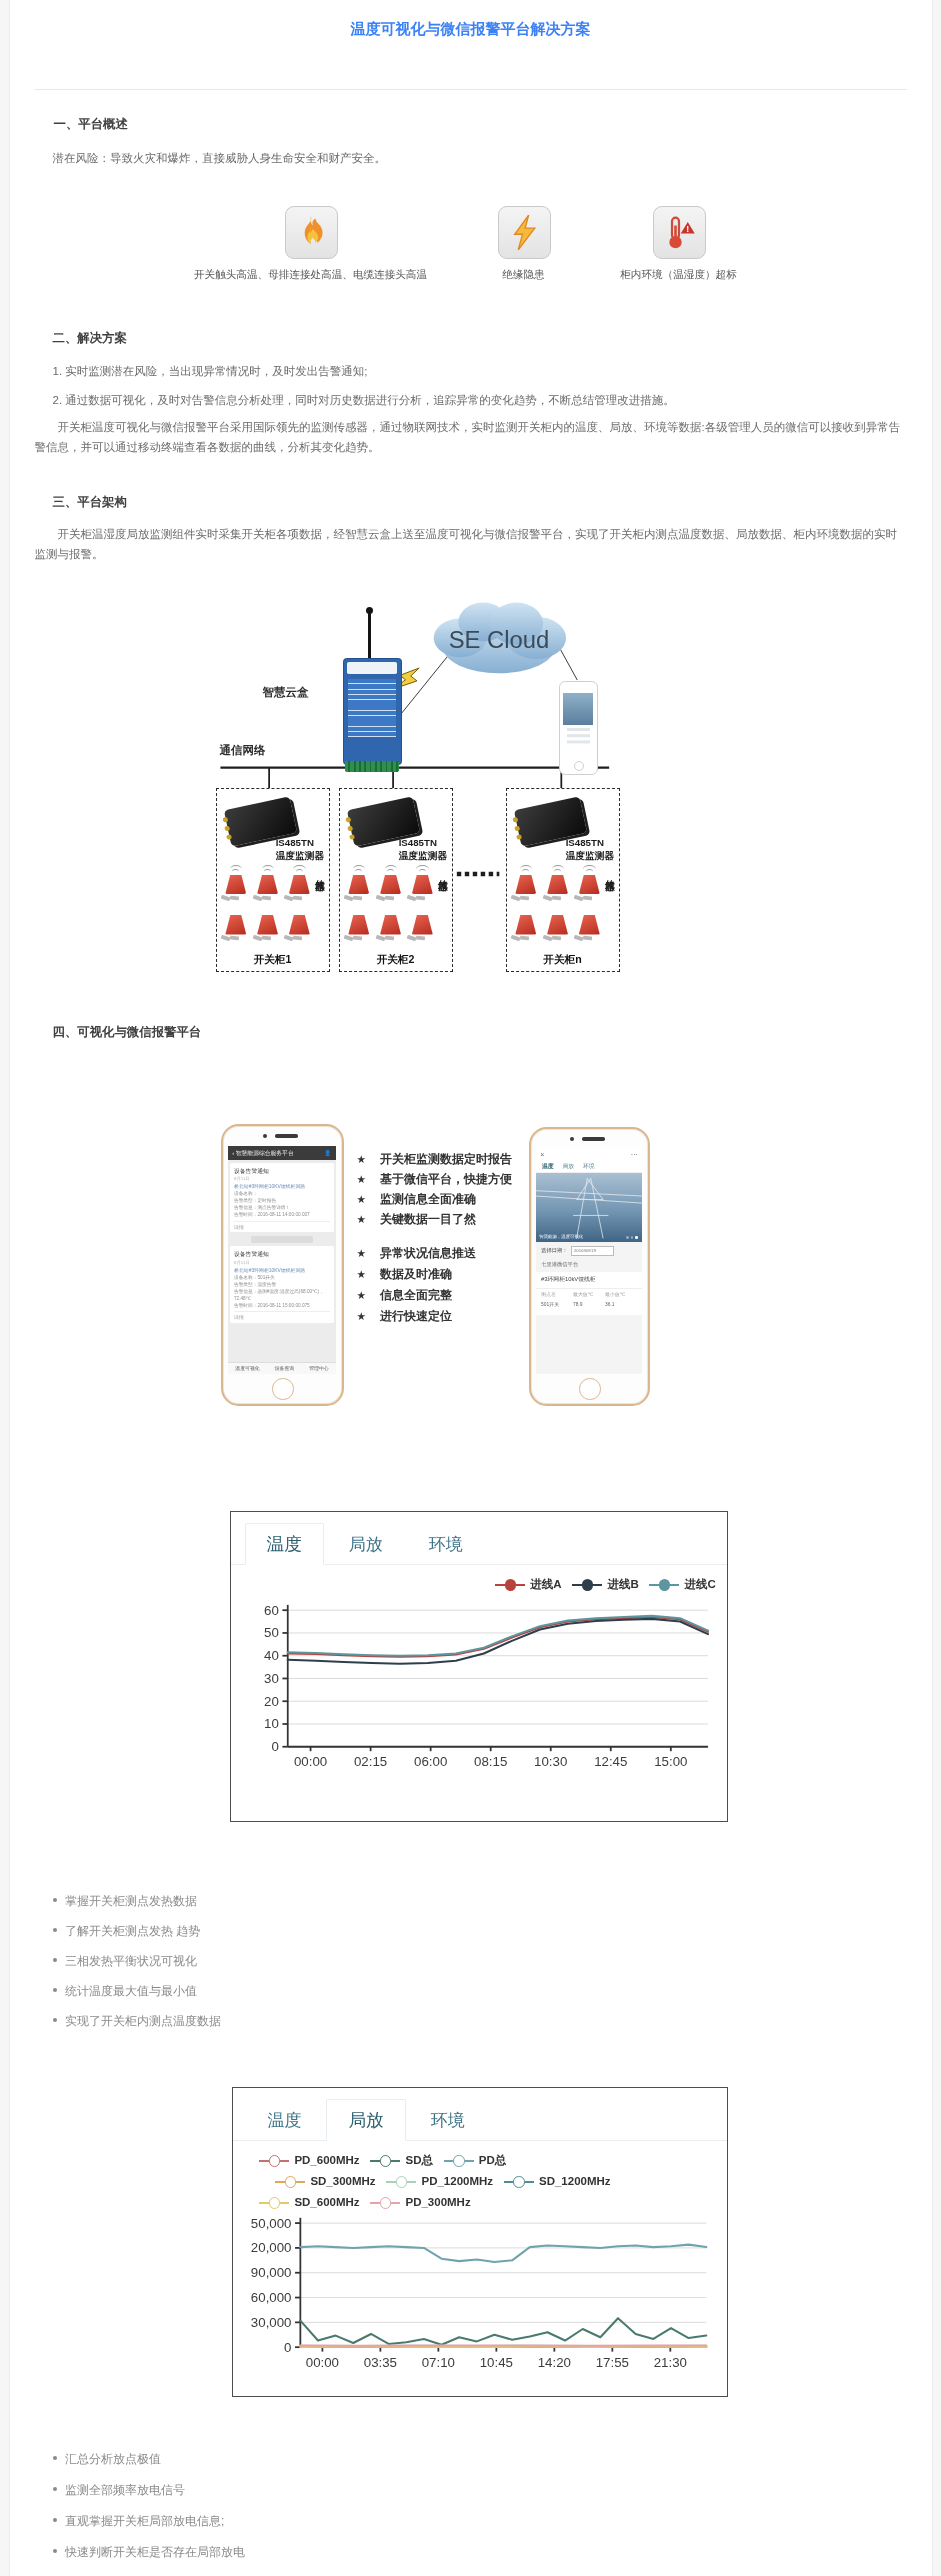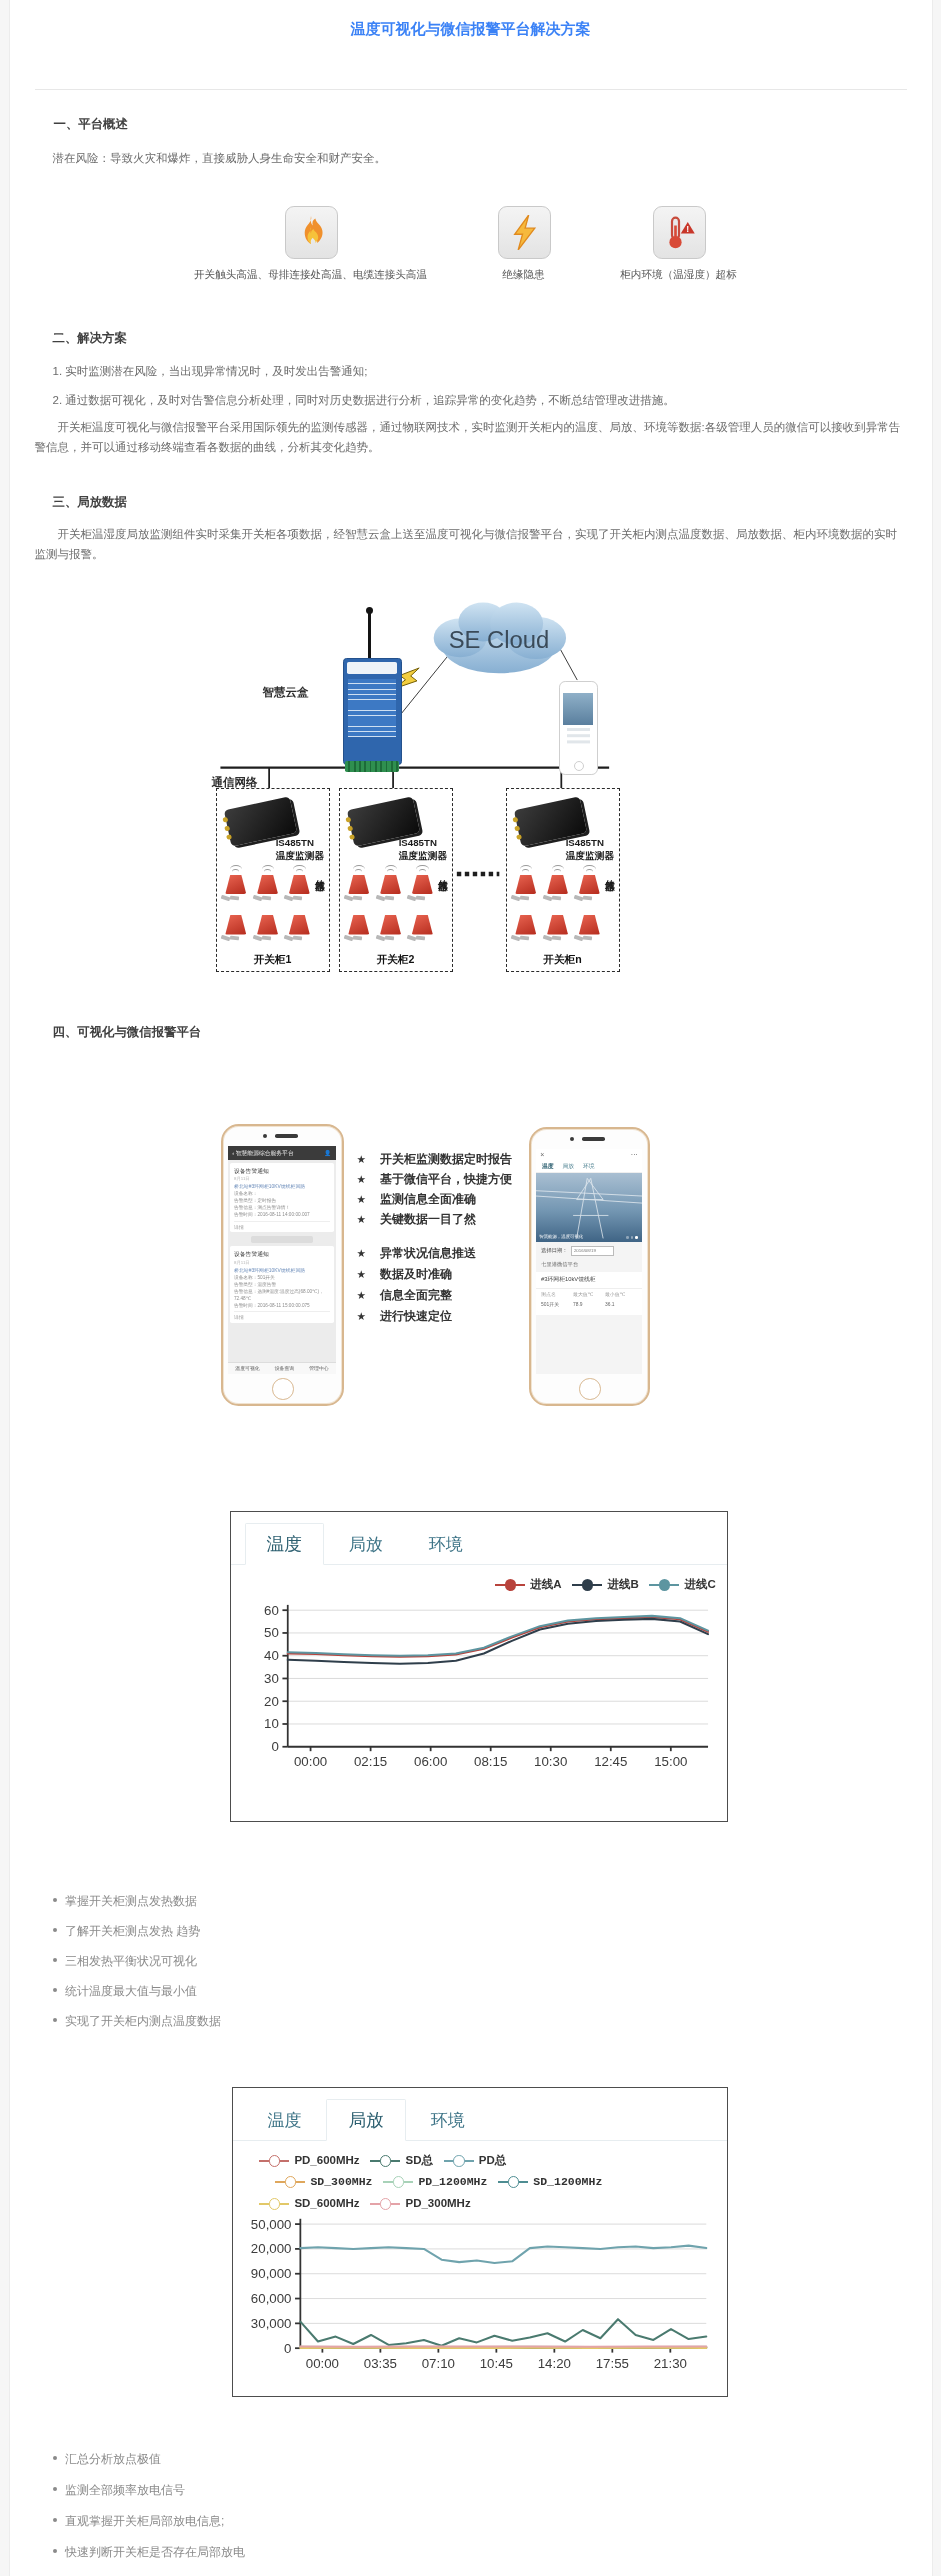--- a/index.html
+++ b/index.html
@@ -21,21 +21,21 @@
   
   .gw{position:absolute;left:333px;top:78px;width:57px;height:105px;background:#2f66ad;border:1.8px solid #24518c;border-radius:3.5px;}
   .gw .gtop{position:absolute;top:2.7px;left:3.5px;right:3.5px;height:12.4px;background:#eef3f8;border-radius:1.8px;}
   .gw .gpanel{position:absolute;left:4.4px;top:19.5px;right:4.4px;height:58px;
        background:repeating-linear-gradient(#3d79c4 0 4.4px,#cfe0f2 4.4px 5.3px);}
   .gw .gterm{position:absolute;bottom:-8px;left:1.8px;right:1.8px;height:11.5px;border-radius:1.8px;
        background:repeating-linear-gradient(90deg,#2f8f4f 0 3.5px,#1d6b38 3.5px 5.3px);}
   .gw-ant{position:absolute;left:358px;top:32px;width:3.5px;height:48px;background:#141414;border-radius:1.8px;}
   .gw-ant:before{content:"";position:absolute;top:-5.3px;left:-1.8px;width:7px;height:7px;background:#141414;border-radius:50%;}
   .gwlabel{position:absolute;left:229px;top:105px;width:94px;text-align:center;font-size:11.5px;font-weight:bold;color:#2d2d2d;}
-  .netlabel{position:absolute;left:202px;top:163px;font-size:11.5px;font-weight:bold;color:#2d2d2d;margin-top:32px;}
+  .netlabel{position:absolute;left:210px;top:163px;font-size:11.5px;font-weight:bold;color:#2d2d2d;}
   .dphone{position:absolute;left:549px;top:101px;width:37px;height:92px;border:1.8px solid #cfcfcf;border-radius:6.2px;background:#fff;}
   .dphone .dps{position:absolute;left:3.5px;top:10.6px;right:3.5px;height:32px;background:linear-gradient(#8fb0c8,#5a7f9e);}
   .dphone .dbar{position:absolute;left:7px;top:46px;right:7px;height:2.7px;background:#e1e6ea;box-shadow:0 6.2px 0 #e1e6ea,0 12.4px 0 #e1e6ea;}
   .dphone .dhome{position:absolute;left:50%;bottom:2.7px;width:8px;height:8px;margin-left:-4.4px;border:0.9px solid #cfcfcf;border-radius:50%;}
   .cab{position:absolute;top:208px;width:112px;height:182px;border:1.8px dashed #2a2a2a;background:#fff;}
   .mon{position:absolute;left:10.6px;top:14px;width:67px;height:37px;border-radius:4.4px;transform:rotate(-12deg);
        background:linear-gradient(135deg,#3c3c3c,#0a0a0a);box-shadow:2.7px 2.7px 0 #1f1f1f;}
   .mon:before{content:"";position:absolute;left:-3.5px;top:7px;width:5.3px;height:5.3px;background:#c9a227;border-radius:50%;
        box-shadow:0 8.9px 0 #c9a227,0 17.7px 0 #c9a227;}
   .monlabel{position:absolute;right:4.4px;top:48px;text-align:left;font-size:9.7px;font-weight:bold;color:#1c1c1c;line-height:1.3;}
@@ -86,21 +86,21 @@
   
   .chartbox{position:absolute;background:#fff;border:1.8px solid #4d4d4d;}
   .tabs{position:relative;padding:10.6px 0 0 14px;border-bottom:1.8px solid #e7edf0;}
   .tab{display:inline-block;padding:8px 21px;font-size:17px;color:#3c7386;cursor:pointer;}
   .tab.active{font-size:17.7px;color:#2c5f70;border:1.8px solid #e7edf0;border-bottom:1.8px solid #fff;
               margin-bottom:-1.8px;background:#fff;border-radius:1.8px 1.8px 0 0;}
   .legend{padding-top:10.6px;}
   .legend.center{text-align:right;}
   .legend.left{padding-left:26.6px;}
   .lgrow{line-height:19.5px;}
-  .legend.left .lgrow:nth-child(2){margin-left:16px;font-family:Liberation Mono, monospace;}
+  .legend.left .lgrow:nth-child(2){margin-left:16px;}
   .lgi{display:inline-flex;align-items:center;margin:0 10.6px 0 0;font-size:11.5px;font-weight:600;color:#333;}
   .lgm{position:relative;width:30px;height:11.5px;margin-right:5.3px;}
   .lgm .ln{position:absolute;left:0;right:0;top:4.9px;height:1.8px;}
   .lgm .dt{position:absolute;left:9.7px;top:0;width:11.5px;height:11.5px;border-radius:50%;box-sizing:border-box;}
   
   .blist{font-size:12px;color:#8a8a8a;}
   .blist div{height:30px;}
   .blist.b2 div{height:31px;}
   .blist div:before{content:"";display:inline-block;width:4.4px;height:4.4px;border-radius:50%;background:#8a8a8a;
         margin-right:8px;vertical-align:2.7px;}
@@ -144,21 +144,21 @@
       </svg>
     </div>
     <div class="risklabel">柜内环境（温湿度）超标</div>
   </div>
 
   <div class="abs h2" style="left:43px;top:330px;">二、解决方案</div>
   <div class="abs ptext" style="left:43px;top:362px;">1. 实时监测潜在风险，当出现异常情况时，及时发出告警通知;</div>
   <div class="abs ptext" style="left:43px;top:391px;">2. 通过数据可视化，及时对告警信息分析处理，同时对历史数据进行分析，追踪异常的变化趋势，不断总结管理改进措施。</div>
   <div class="abs ptext indent" style="left:25px;top:418px;width:872px;">开关柜温度可视化与微信报警平台采用国际领先的监测传感器，通过物联网技术，实时监测开关柜内的温度、局放、环境等数据:各级管理人员的微信可以接收到异常告警信息，并可以通过移动终端查看各数据的曲线，分析其变化趋势。</div>
 
-  <div class="abs h2" style="left:43px;top:494px;">三、局放数据</div>
+  <div class="abs h2" style="left:43px;top:494px;">三、平台架构</div>
   <div class="abs ptext indent" style="left:25px;top:525px;width:872px;">开关柜温湿度局放监测组件实时采集开关柜各项数据，经智慧云盒上送至温度可视化与微信报警平台，实现了开关柜内测点温度数据、局放数据、柜内环境数据的实时监测与报警。</div>
 
   <div class="abs" style="left:0;top:580px;width:922px;height:425px;">
     <svg class="abs" style="left:0;top:0;" width="922" height="425" viewBox="0 0 1040 480">
       <line x1="438" y1="155" x2="505" y2="72" stroke="#222" stroke-width="1"></line>
       <line x1="612" y1="62" x2="640" y2="113" stroke="#222" stroke-width="1"></line>
       <g transform="translate(452,92) rotate(38)">
         <polygon points="12,0 0,20 8,20 4,36 19,13 10,13" fill="#f3ce3f" stroke="#6f5a00" stroke-width="1"></polygon>
       </g>
       <g transform="translate(606,58) rotate(15) scale(0.7)">

